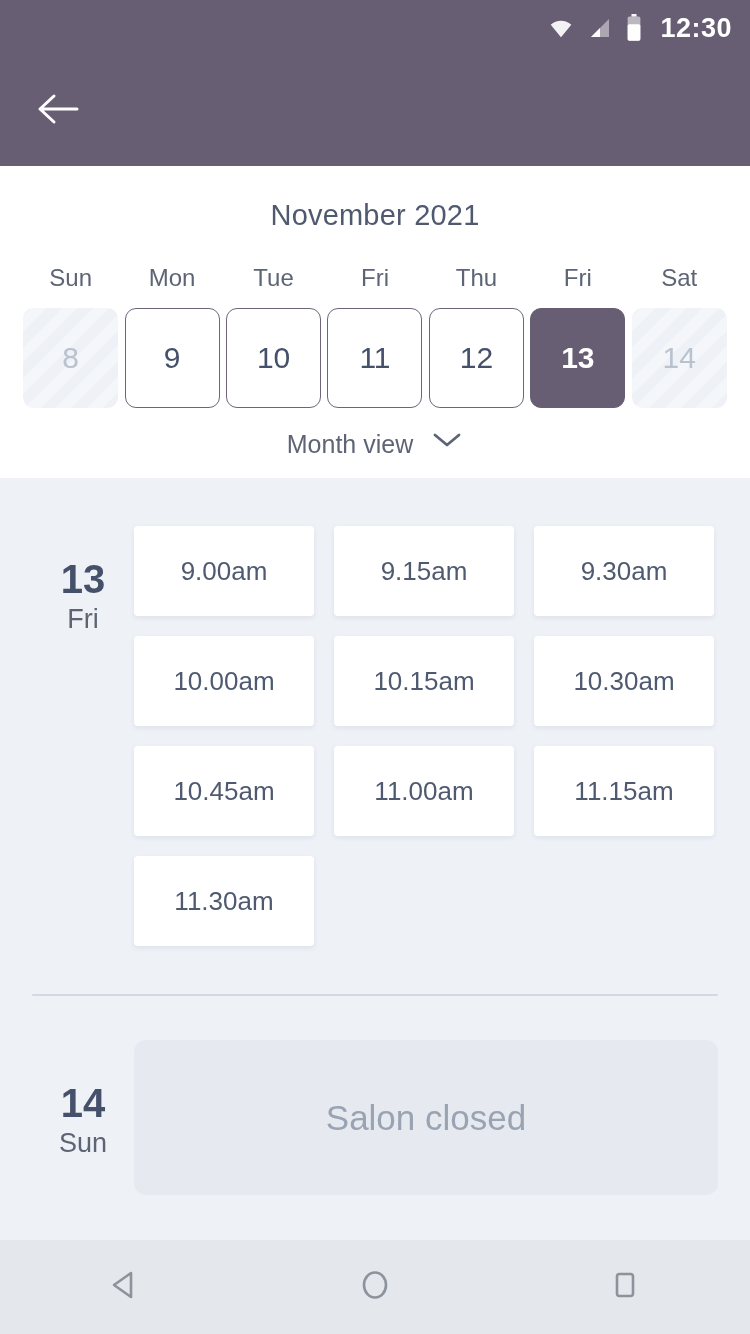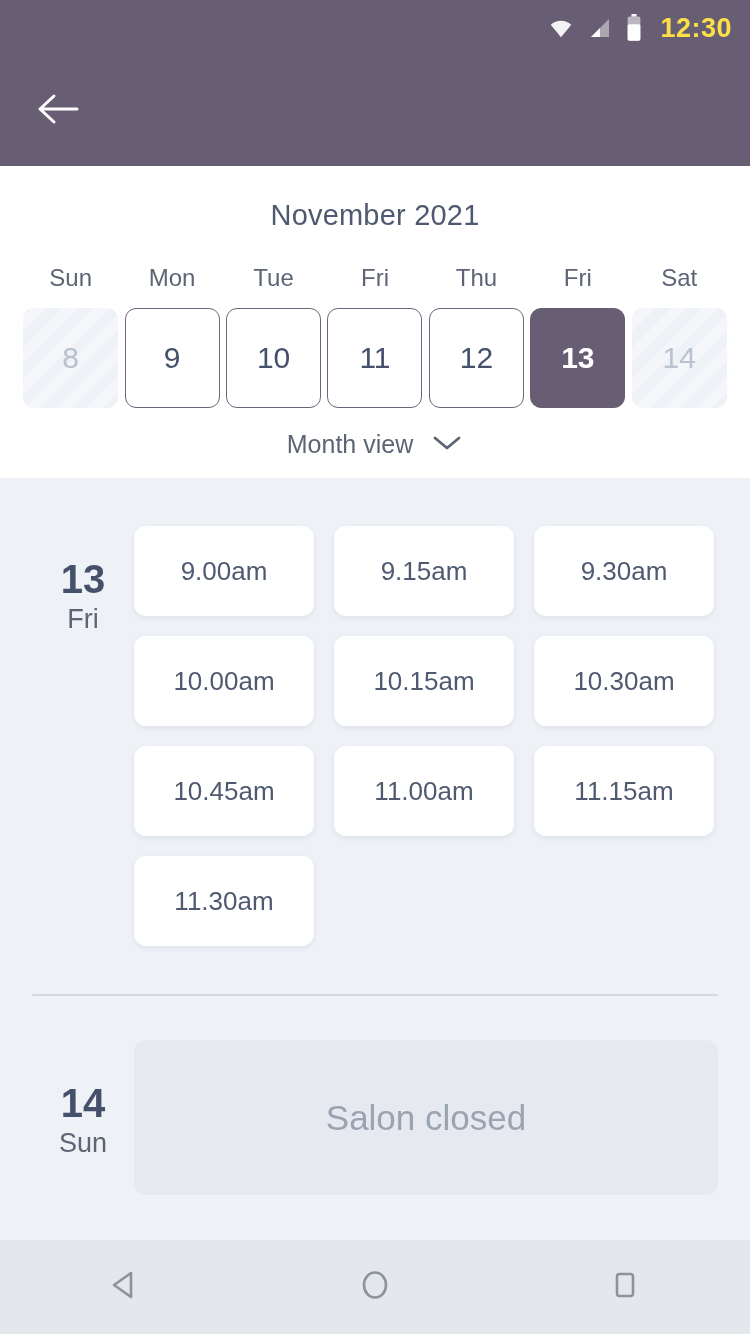--- a/index.html
+++ b/index.html
@@ -19,21 +19,21 @@
   
   .statusbar {
     height:56px; flex:0 0 56px;
     background:#685e74;
     display:flex; align-items:center; justify-content:flex-end;
     padding-right:18px;
     gap:14px;
   }
   .sb-icon { display:flex; align-items:center; }
   .sb-time {
-    color:#fde047; font-size:27px; font-weight:bold;
+    color:#ffffff; font-size:27px; font-weight:bold;
     letter-spacing:.5px; margin-left:4px;
   }
 
   
   .appbar {
     flex:0 0 110px; height:110px;
     background:#685e74;
     display:flex; align-items:center;
     padding-left:30px;
   }
@@ -93,21 +93,21 @@
     color:#b9c2cf;
     background:
       repeating-linear-gradient(
         -45deg,
         #eef1f6 0px, #eef1f6 11px,
         #f4f6fa 11px, #f4f6fa 22px
       );
   }
   .cal-viewtoggle {
     margin-top:22px;
-    display:flex; align-items:center; gap:18px;
+    display:flex; gap:18px;
     cursor:pointer;
   }
   .cal-viewtoggle-label {
     font-size:25px; color:#5d6575;
   }
 
   
   .slots-area {
     flex:1 1 auto;
     background:#eef1f6;
@@ -133,21 +133,21 @@
   .slot-grid {
     flex:1 1 auto;
     display:grid;
     grid-template-columns:repeat(3, 180px);
     gap:20px 20px;
     padding-top:10px;
   }
   .slot {
     height:90px;
     background:#ffffff;
-    border-radius:12px;
+    border-radius:4px;
     display:flex; align-items:center; justify-content:center;
     font-size:26px; color:#4f5a70;
     box-shadow:0 2px 5px rgba(80,95,130,.10);
     cursor:pointer;
   }
   .divider {
     height:2px;
     background:#d3d9e2;
     margin:48px 32px 0 32px;
     border-radius:2px;

